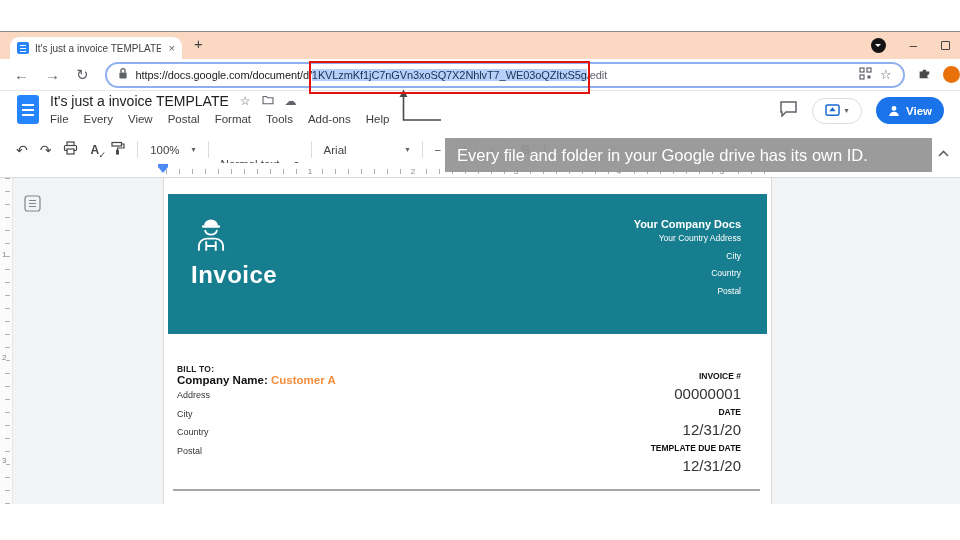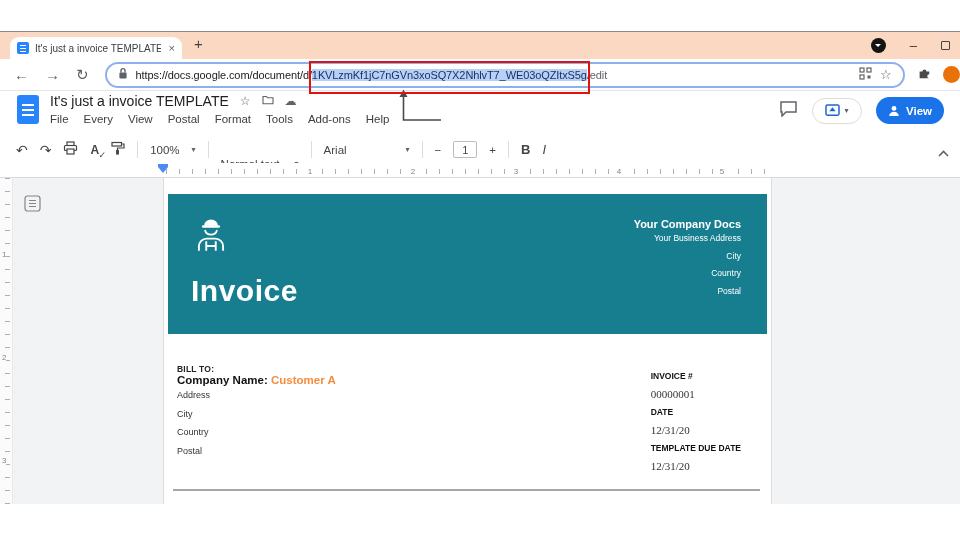--- a/index.html
+++ b/index.html
@@ -90,34 +90,34 @@
   .vruler { position:absolute; left:0; top:0; bottom:0; width:13px; background:#fbfbfc; border-right:1px solid #e6e8ea; }
   .vticks { position:absolute; left:5px; top:0; bottom:0; width:5px;
             background:repeating-linear-gradient(180deg,#aab0b7 0 1px,transparent 1px 13px); }
   .vnum { position:absolute; left:2px; font-size:8px; color:#80868b; background:#fbfbfc; }
   .outline-ic { position:absolute; left:24px; top:17px; }
 
   .page { position:absolute; left:163px; top:0; width:609px; height:400px; background:#fff;
           border:1px solid #d9dbdd; border-top:none; }
   .banner { position:absolute; left:4px; top:16px; width:599px; height:140px; background:#177e8f; }
   .worker { position:absolute; left:24px; top:20px; }
-  .inv-heading { position:absolute; left:23px; top:80px; font-size:30px; font-weight:bold; color:#fff; letter-spacing:.5px; }
+  .inv-heading { position:absolute; left:23px; top:67px; font-size:24px; font-weight:bold; color:#fff; letter-spacing:.5px; }
   .companyblock { position:absolute; right:26px; top:24px; text-align:right; color:#fff; }
   .co-name { font-size:11px; font-weight:bold; }
   .co-line { font-size:8.5px; line-height:17.5px; }
   .co-line:first-of-type { margin-top:9px; }
   .billblock { position:absolute; left:13px; top:186px; }
   .bill-label { font-size:8.5px; font-weight:bold; color:#222; letter-spacing:.2px; }
   .bill-co { font-size:11.5px; font-weight:bold; color:#111; margin-top:0; }
   .bill-cust { color:#f58d3d; }
   .bill-line { font-size:9px; color:#333; line-height:18.6px; }
   .bill-lines { margin-top:0; }
-  .detailblock { position:absolute; right:30px; top:189px; }
+  .detailblock { position:absolute; right:30px; top:189px; text-align:right; }
   .d-label { font-size:8.5px; font-weight:bold; color:#111; line-height:18px; }
-  .d-value { font-size:11px; color:#333; line-height:18px;font-family:Liberation Serif, serif; }
+  .d-value { font-size:15px; color:#333; line-height:18px; }
   .divider { position:absolute; left:9px; right:11px; top:311px; border-top:2px solid #a6a6a6; }
 
   
   .gray-note { position:absolute; left:445px; top:138px; width:487px; height:34px;
                background:rgba(150,150,150,.95); color:#fff; font-size:16.5px;
                line-height:34px; padding-left:12px; z-index:55; white-space:nowrap; }
   .red-note { position:absolute; left:441px; top:106px; font-size:17px; color:#ee120b; z-index:60; white-space:nowrap; }
   .annot-arrow { position:absolute; left:396px; top:88px; z-index:60; }
 </style>
 </head>
@@ -304,21 +304,21 @@
               <path d="M14 12 a8 7 0 0 1 16 0 z" fill="#fff"></path>
               <rect x="11.5" y="11.5" width="21" height="3" rx="1.5" fill="#fff"></rect>
               <path d="M15 17 a7.2 7.2 0 0 0 14 0" stroke="#fff" stroke-width="2" fill="none"></path>
               <path d="M8 41 v-5 a9 9 0 0 1 9-9 h10 a9 9 0 0 1 9 9 v5" stroke="#fff" stroke-width="2.2" fill="none"></path>
               <path d="M16.5 30 v11 M27.5 30 v11 M16.5 35.5 h11" stroke="#fff" stroke-width="2.2" fill="none"></path>
             </svg>
           </span>
           <div class="inv-heading">Invoice</div>
           <div class="companyblock">
             <div class="co-name">Your Company Docs</div>
-            <div class="co-line">Your Business Address</div>
+            <div class="co-line">Your Country Address</div>
             <div class="co-line">City</div>
             <div class="co-line">Country</div>
             <div class="co-line">Postal</div>
           </div>
         </div>
 
         <div class="billblock">
           <div class="bill-label">BILL TO:</div>
           <div class="bill-co"><span>Company Name:</span> <span class="bill-cust">Customer A</span></div>
           <div class="bill-lines">
@@ -340,13 +340,14 @@
 
         <div class="divider"></div>
       </div>
     </div>
   </div>
 
   <svg class="annot-arrow" width="48" height="38" viewBox="0 0 48 38">
     <path d="M7.5 8 V32 H45" stroke="#4a4a4a" stroke-width="1.6" fill="none"></path>
     <path d="M3.5 9 L11.5 9 L7.5 1.5 z" fill="#4a4a4a"></path>
   </svg>
+  <div class="gray-note">Every file and folder in your Google drive has its own ID.</div>
 </div>
 
 </body></html>

